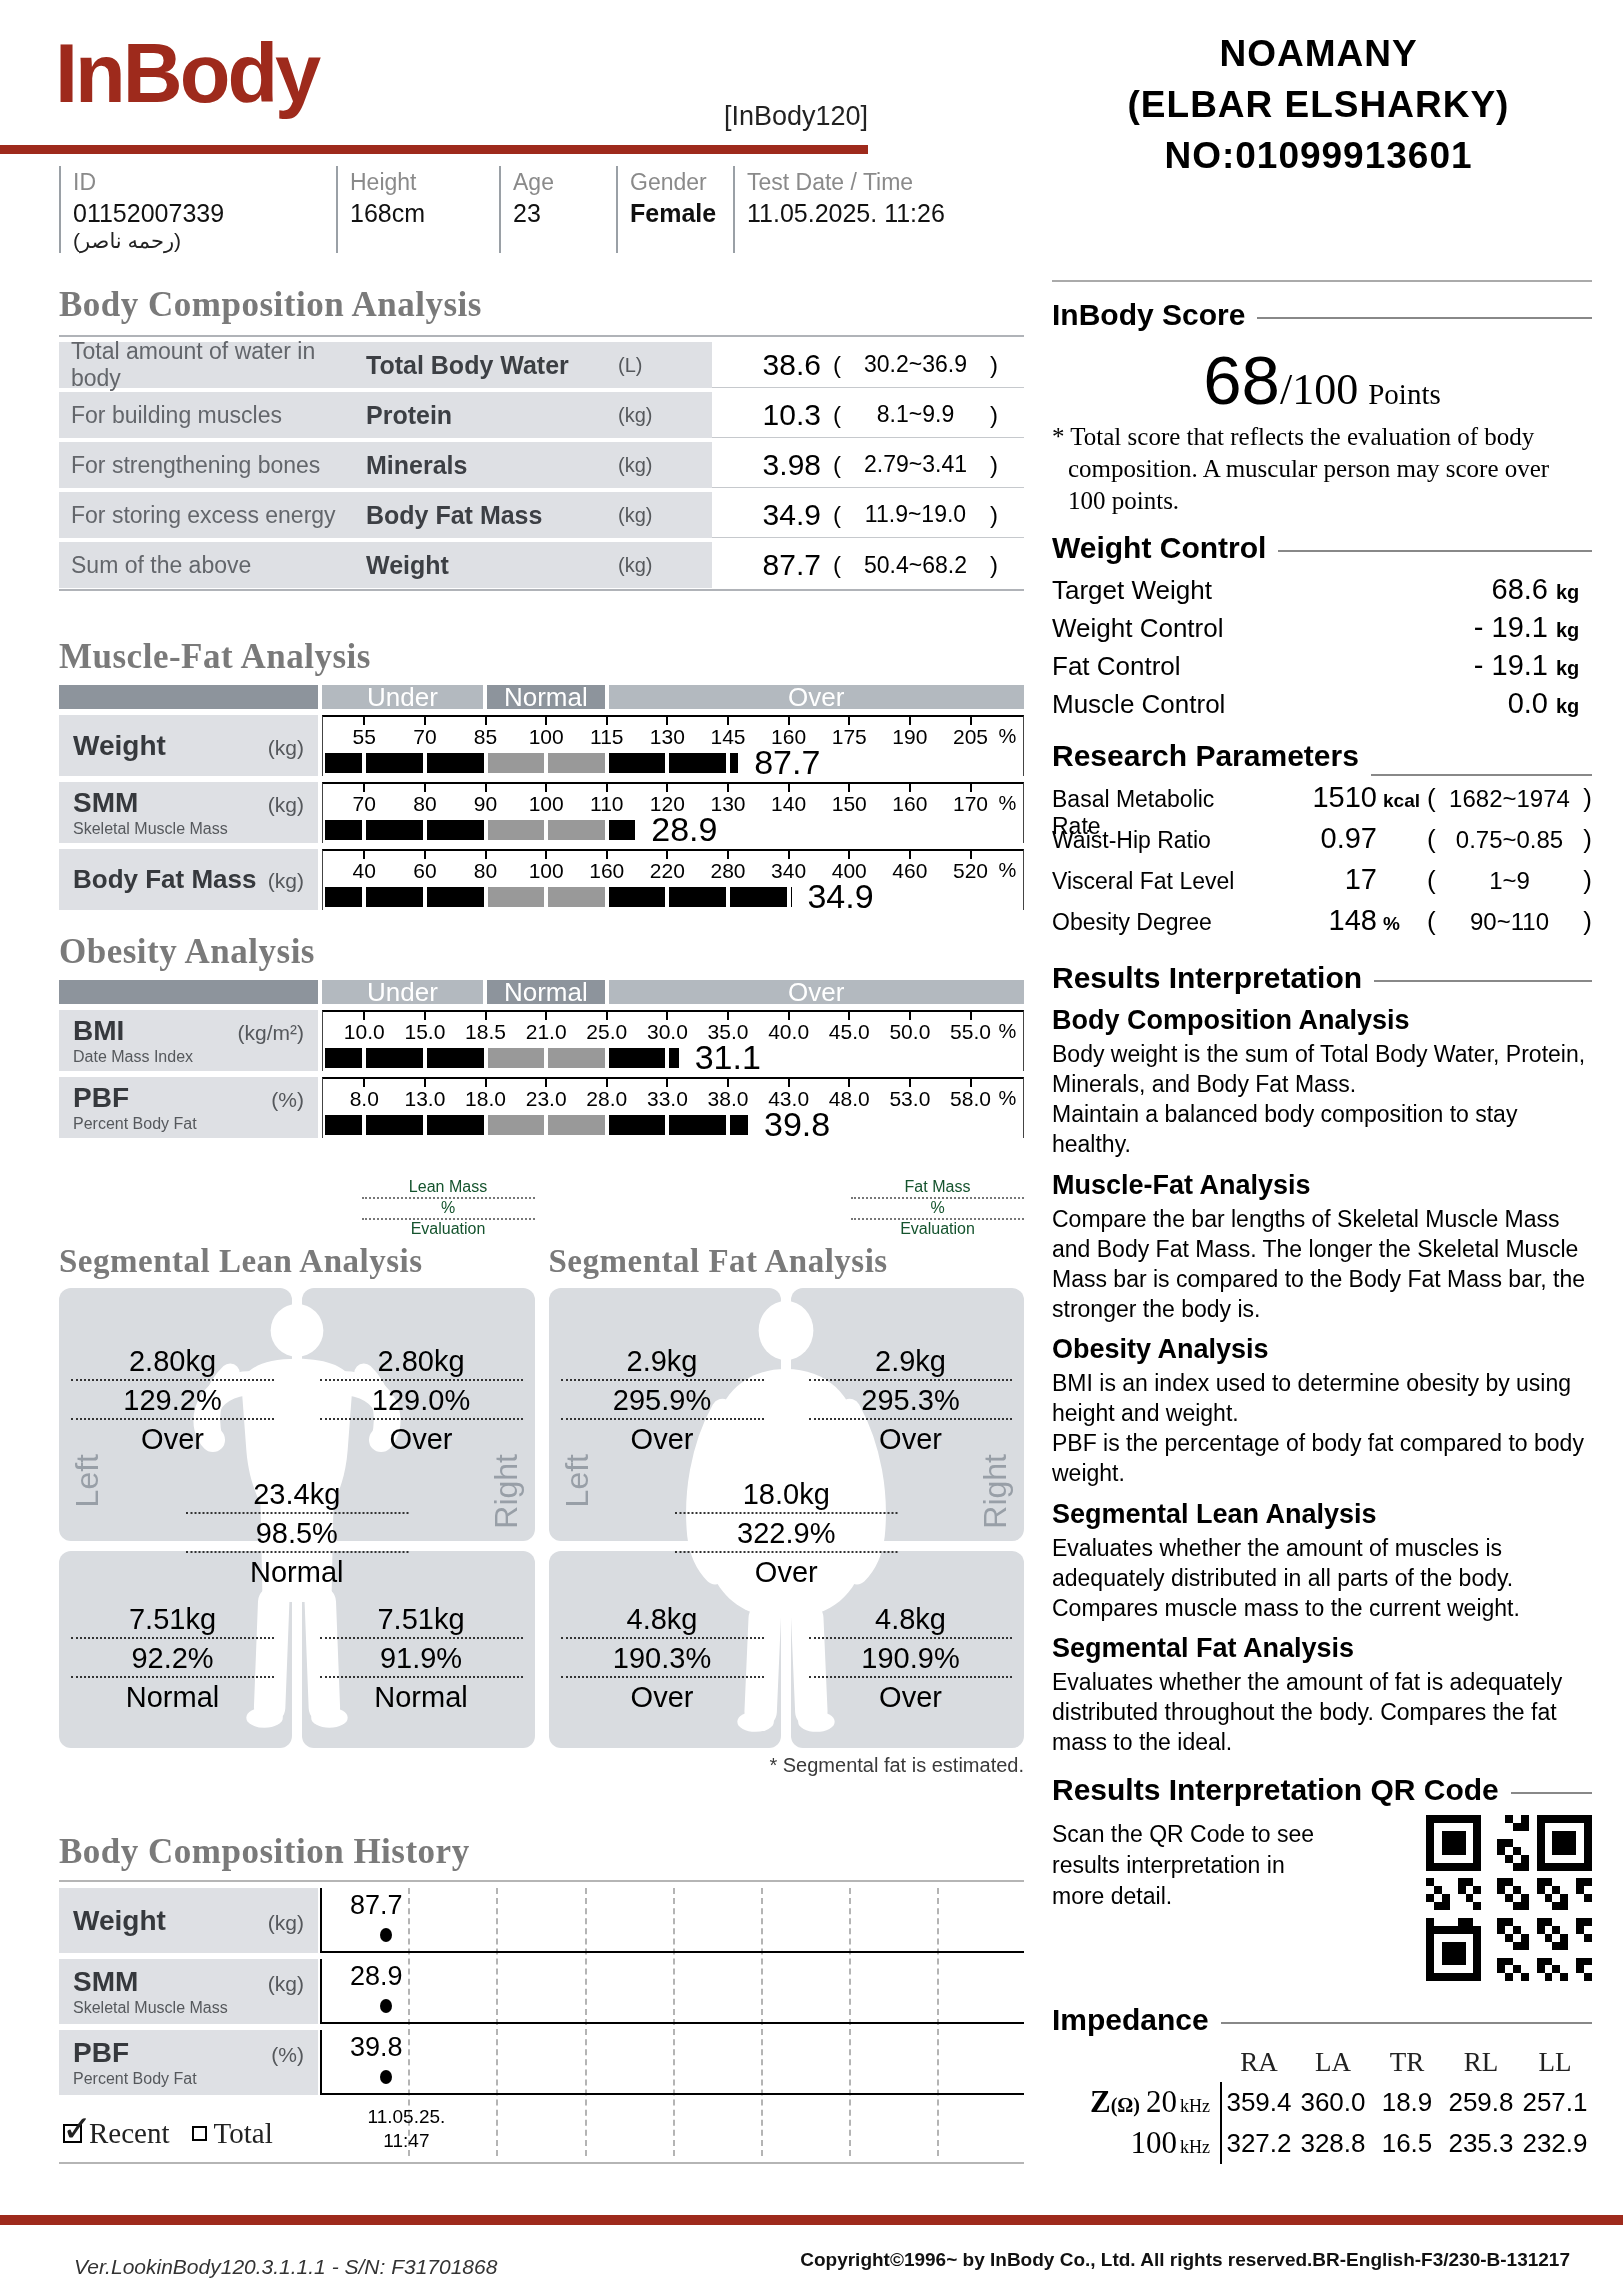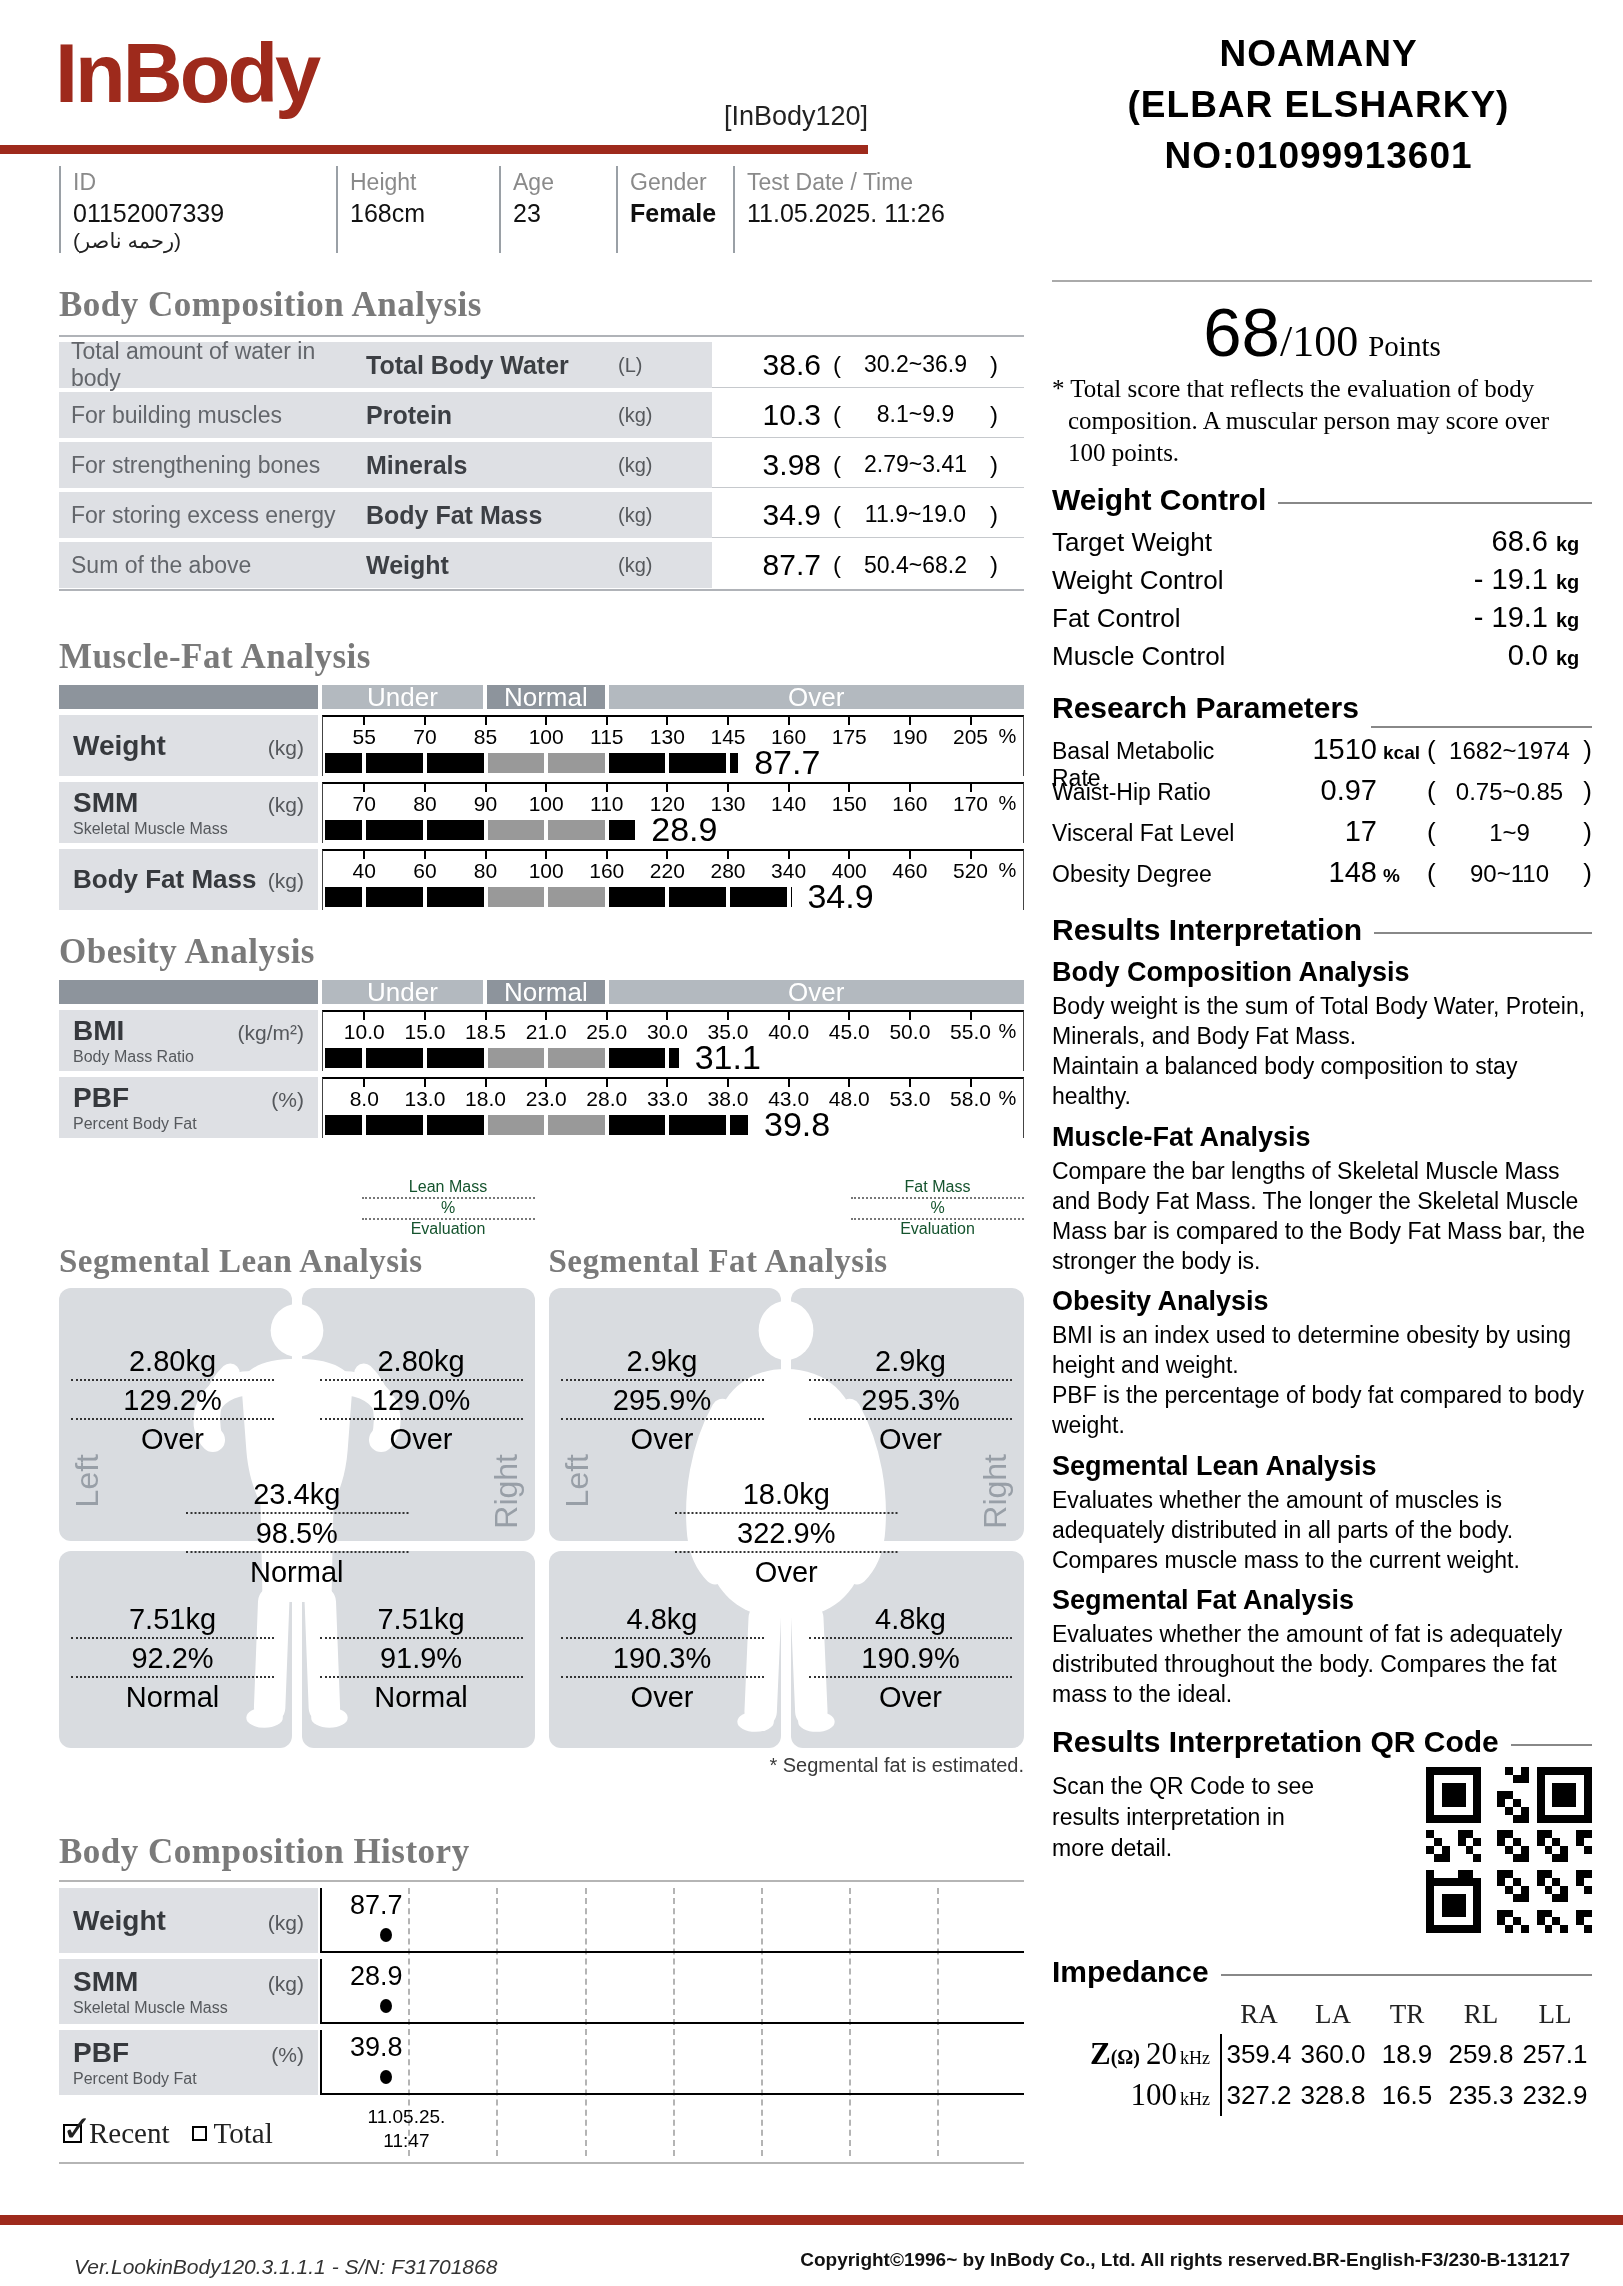--- a/index.html
+++ b/index.html
@@ -414,21 +414,21 @@
         <div class="band-cell band-normal">Normal</div>
         <div class="band-cell band-over">Over</div>
       </div>
     </div>
     <div class="chart-row">
       <div class="chart-label">
         <div class="cl-main">
             <span class="cl-name">BMI</span>
             <span class="cl-unit">(kg/m²)</span>
           </div>
-        <div class="cl-sub">Body Mass Ratio</div>
+        <div class="cl-sub">Date Mass Index</div>
       </div>
       <div class="chart-box">
           <span class="tickmark" style="left:5.9%"></span>
           <span class="ticknum" style="left:5.9%">10.0</span>
           <span class="tickmark" style="left:14.56%"></span>
           <span class="ticknum" style="left:14.56%">15.0</span>
           <span class="tickmark" style="left:23.22%"></span>
           <span class="ticknum" style="left:23.22%">18.5</span>
           <span class="tickmark" style="left:31.880000000000003%"></span>
           <span class="ticknum" style="left:31.880000000000003%">21.0</span>
@@ -687,20 +687,24 @@
           <div>11.05.25.</div>
           <div>11:47</div>
         </div>
       </div>
     </div>
   </div>
 
   <div class="right-col">
     <div class="rc-topline"></div>
 
+    <div class="rh">
+        <span class="rh-text">InBody Score</span>
+        <span class="rh-line"></span>
+      </div>
     <div class="score-display">
       <span class="score-num">68</span>
       <span class="score-denom">/100</span>
       <span class="score-points">Points</span>
     </div>
     <div class="score-note">* Total score that reflects the evaluation of body composition. A muscular person may score over 100 points.</div>
 
     <div class="rh wc-head">
         <span class="rh-text">Weight Control</span>
         <span class="rh-line"></span>

